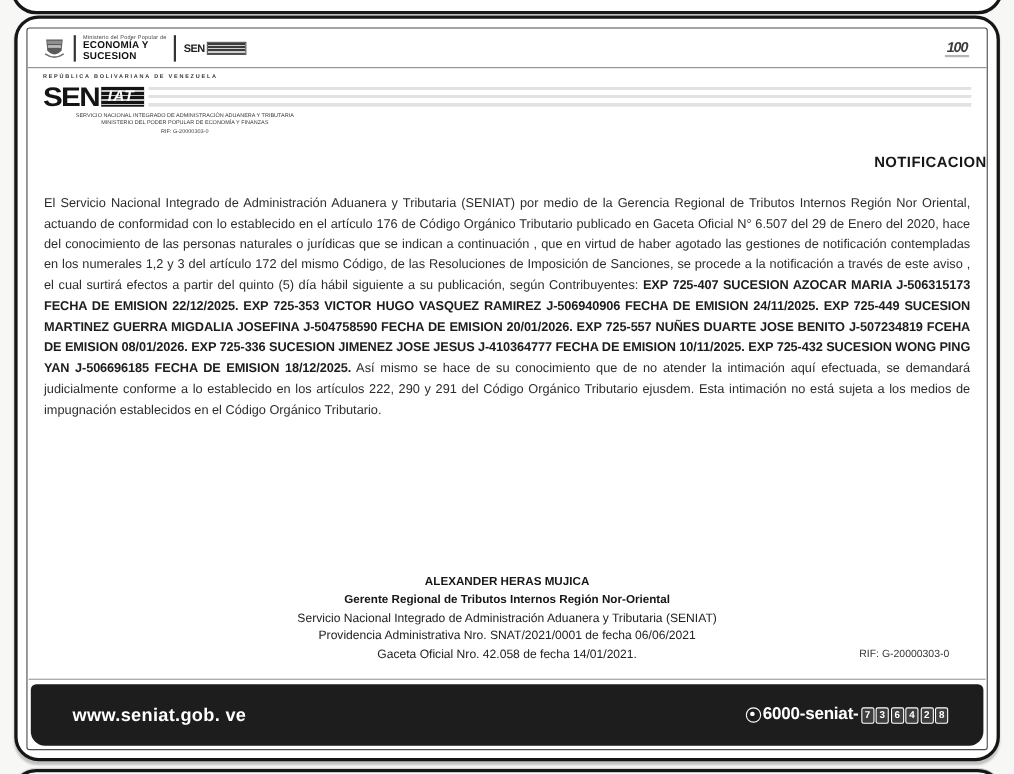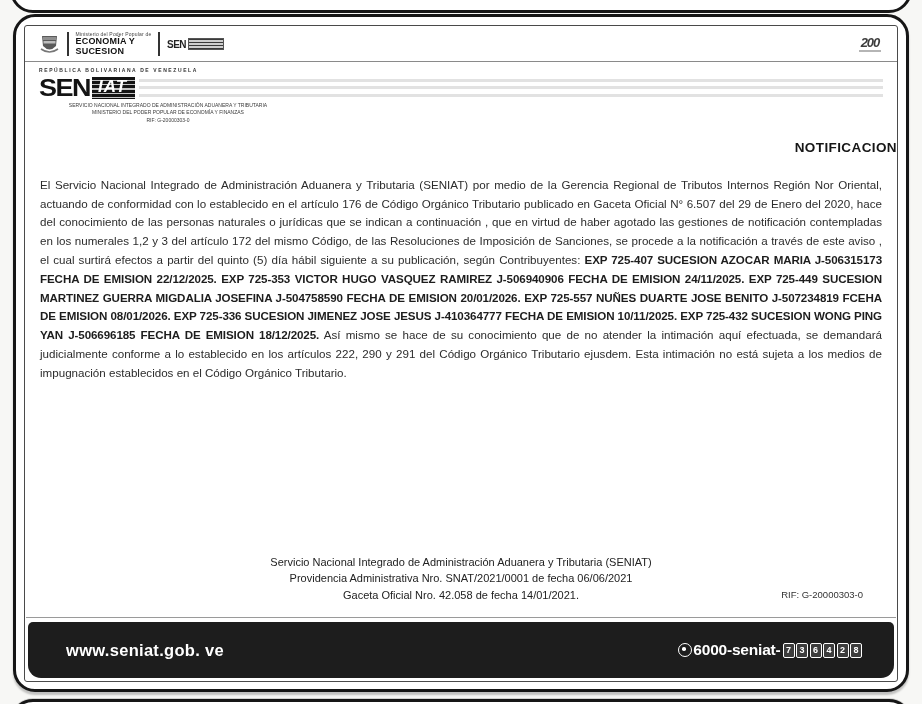--- a/index.html
+++ b/index.html
@@ -46,21 +46,21 @@
   .bicent{display:flex;flex-direction:column;align-items:center;line-height:1;}
   .bicent-200{font-size:13px;font-weight:900;color:#3c3c3c;letter-spacing:-1px;font-style:italic;}
   .bicent-sub{width:22px;height:2px;background:#b5b5b5;margin-top:1.5px;}
   
   .logo-block{padding:5px 14px 0 14px;}
   .republic{font-size:5px;font-weight:700;letter-spacing:1.6px;color:#333;margin-bottom:2px;}
   .logo-row{display:flex;align-items:center;height:26px;}
   .logo-sen{font-size:27px;font-weight:900;color:#141414;letter-spacing:-1.5px;line-height:1;transform:scaleY(.9);}
   .logo-iat{
     margin-left:2px;background:#141414;color:#fff;font-weight:900;font-style:italic;
-    font-size:17px;letter-spacing:1px;padding:1px 8px 2px 6px;line-height:1.1;position:relative;overflow:hidden;
+    font-size:14px;letter-spacing:1px;padding:1px 8px 2px 6px;line-height:1.1;position:relative;overflow:hidden;
   }
   .logo-iat::after{
     content:"";position:absolute;inset:0;
     background:repeating-linear-gradient(to bottom,transparent 0 3px,rgba(255,255,255,.75) 3px 4.2px);
   }
   .logo-stripes{
     flex:1;height:18px;margin-left:4px;align-self:center;
     background:repeating-linear-gradient(to bottom,#e2e2e2 0 3px,#ffffff 3px 7.5px);
   }
   .logo-sub{width:258px;text-align:center;color:#3a3a3a;font-size:5px;line-height:1.45;margin-top:1px;}
@@ -127,21 +127,21 @@
           <span class="ministry-main">ECONOMÍA Y</span>
           <span class="ministry-main">SUCESION</span>
         </div>
         <div class="vdiv"></div>
         <div class="mini-seniat">
           <span class="mini-sen">SEN</span>
           <span class="mini-stripes"></span>
         </div>
       </div>
       <div class="bicent">
-        <span class="bicent-200">200</span>
+        <span class="bicent-200">100</span>
         <span class="bicent-sub"></span>
       </div>
     </div>
 
     <div class="logo-block">
       <div class="republic">REPÚBLICA BOLIVARIANA DE VENEZUELA</div>
       <div class="logo-row">
         <span class="logo-sen">SEN</span>
         <span class="logo-iat">IAT</span>
         <span class="logo-stripes"></span>
@@ -153,20 +153,22 @@
       </div>
     </div>
 
     <div class="title">NOTIFICACION</div>
 
     <p class="body-text"><span>El Servicio Nacional Integrado de Administración Aduanera y Tributaria (SENIAT) por medio de la Gerencia Regional de Tributos Internos Región Nor Oriental, actuando de conformidad con lo establecido en el artículo 176 de Código Orgánico Tributario publicado en Gaceta Oficial N° 6.507 del 29 de Enero del 2020, hace del conocimiento de las personas naturales o jurídicas que se indican a continuación , que en virtud de haber agotado las gestiones de notificación  contempladas en los numerales 1,2 y 3 del artículo 172 del mismo Código, de las Resoluciones de Imposición de Sanciones, se procede a la notificación  a través de este aviso , el cual surtirá efectos a partir del quinto (5) día hábil siguiente a su publicación, según Contribuyentes: </span><span class="seg-bold">EXP 725-407 SUCESION AZOCAR MARIA J-506315173 FECHA DE EMISION 22/12/2025. EXP 725-353 VICTOR HUGO VASQUEZ RAMIREZ J-506940906 FECHA DE EMISION 24/11/2025. EXP 725-449 SUCESION MARTINEZ GUERRA MIGDALIA JOSEFINA J-504758590 FECHA DE EMISION 20/01/2026. EXP 725-557 NUÑES DUARTE JOSE BENITO J-507234819 FCEHA DE EMISION 08/01/2026. EXP 725-336 SUCESION JIMENEZ JOSE JESUS J-410364777 FECHA DE EMISION 10/11/2025. EXP 725-432 SUCESION WONG PING YAN J-506696185 FECHA DE EMISION 18/12/2025.</span><span> Así mismo se hace de su conocimiento que de no atender la intimación aquí efectuada, se demandará judicialmente conforme a lo establecido en los artículos 222, 290 y 291 del Código Orgánico Tributario ejusdem. Esta intimación no está sujeta a los medios de impugnación establecidos en el Código Orgánico Tributario.</span></p>
 
     <div class="spacer"></div>
 
     <div class="signature">
+      <div class="sig-bold">ALEXANDER HERAS MUJICA</div>
+      <div class="sig-bold">Gerente Regional de Tributos Internos Región Nor-Oriental</div>
       <div>Servicio Nacional Integrado de Administración Aduanera y Tributaria (SENIAT)</div>
       <div>Providencia Administrativa Nro. SNAT/2021/0001 de fecha 06/06/2021</div>
       <div>Gaceta Oficial Nro. 42.058 de fecha 14/01/2021.</div>
       <span class="rif">RIF: G-20000303-0</span>
     </div>
 
     <div class="pre-footer-line"></div>
     <div class="footer-bar">
       <span class="website">www.seniat.gob. ve</span>
       <span class="hotline">

